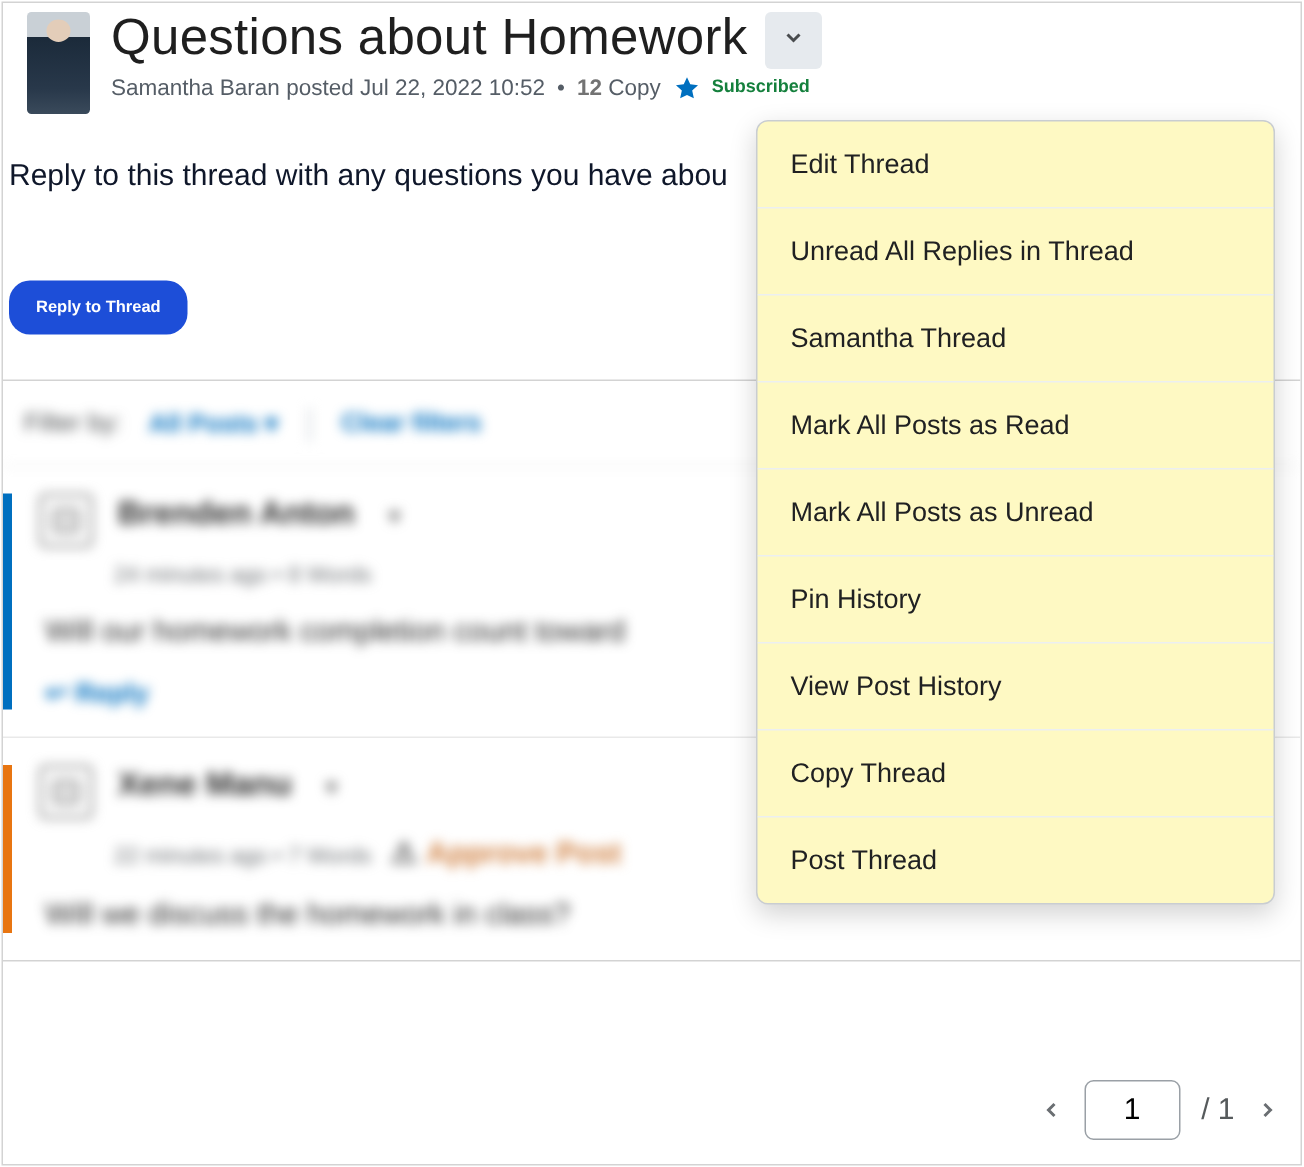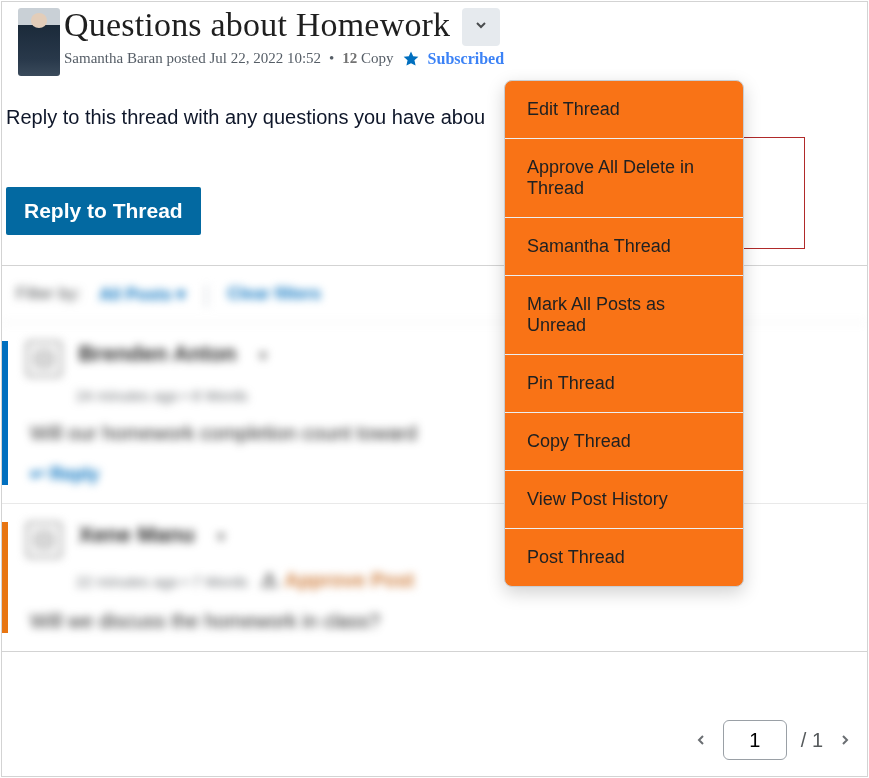--- a/index.html
+++ b/index.html
@@ -33,21 +33,21 @@
     margin-top: 4px;
     background: linear-gradient(180deg,#c9d0d6 0%, #c9d0d6 25%, #1b2a3a 25%, #28384a 75%, #3a4a5b 100%);
     border-radius: 3px;
     position: relative;
   }
   .avatar::after{
     content:"";
     position:absolute; top:8%; left:30%; width:40%; height:22%;
     background:#e3cdb9; border-radius:50%;
   }
-  .header-text { margin-left: 4px; font-family: Liberation Serif, serif; }
+  .header-text { margin-left: 14px; }
   .title-row { display:flex; align-items:center; gap:12px; }
   .thread-title {
     font-size: 34px;
     font-weight: 400;
     margin: 0;
     color:#1f1f1f;
     letter-spacing:0.2px;
   }
   .chevron-btn {
     width:38px; height:38px;
@@ -59,36 +59,36 @@
   }
   .chevron-btn svg { width:16px; height:16px; }
   .meta-row {
     display:flex; align-items:flex-start; gap:8px;
     font-size:15px;
     color:#555d66;
     margin-top:4px;
   }
   .meta-row .bold { font-weight:700; color:#737373;}
   .star-icon svg { width:18px; height:18px; }
-  .subscribed { color:#3b82f6; font-weight:600; font-size:16px; }
+  .subscribed { color:#15803d; font-weight:600; font-size:12px; }
 
   .thread-body {
     padding: 30px 0 0 4px;
     font-size:20px;
     color:#0f172a;
   }
 
   .reply-btn {
     margin: 58px 0 0 4px;
-    background:#0369a1;
+    background:#1d4ed8;
     color:#fff;
     border:none;
-    border-radius:2px;
+    border-radius:14px;
     padding:12px 18px;
-    font-size:21px;
+    font-size:11px;
     font-weight:700;
     cursor:pointer;
   }
 
   .list-panel {
     border-top:1px solid #d3d3d3;
     border-bottom:1px solid #d3d3d3;
     margin-top:30px;
   }
   .filter-bar {
@@ -130,22 +130,22 @@
   .reply-meta { margin:10px 0 0 50px; color:#6a6e72; font-size:15px;}
   .reply-text { margin:18px 0 0 4px; font-size:20px; color:#2b2b2b;}
   .reply-action { margin:18px 0 0 4px; font-size:18px; color:#006fbf; font-weight:700;}
   .approve-post { color:#d08142; font-weight:700; font-size:20px;}
   .approve-post .warn { color:#555; margin-right:6px;}
 
   
   .menu {
     position:absolute;
     top:78px; left:502px;
-    width:240px;
-    background:#f97316;
+    width:346px;
+    background:#fef9c3;
     border:1px solid #c9cdd1;
     border-radius:8px;
     box-shadow:0 6px 18px rgba(0,0,0,0.18);
     overflow:hidden;
     z-index:50;
   }
   .menu-item {
     padding:18px 22px;
     font-size:18px;
     color:#202122;
@@ -257,26 +257,27 @@
           &nbsp;&nbsp;<span class="approve-post"><span class="warn">⚠</span><span>Approve Post</span></span>
         </div>
         <div class="reply-text">Will we discuss the homework in class?</div>
       </div>
     </div>
   </div>
 
   
   <div class="menu">
     <div class="menu-item">Edit Thread</div>
-    <div class="menu-item">Approve All Delete in Thread</div>
+    <div class="menu-item">Unread All Replies in Thread</div>
     <div class="menu-item">Samantha Thread</div>
+    <div class="menu-item">Mark All Posts as Read</div>
     <div class="menu-item">Mark All Posts as Unread</div>
-    <div class="menu-item">Pin Thread</div>
+    <div class="menu-item">Pin History</div>
+    <div class="menu-item">View Post History</div>
     <div class="menu-item">Copy Thread</div>
-    <div class="menu-item">View Post History</div>
     <div class="menu-item">Post Thread</div>
   </div>
   <div class="highlight-box" style="top:135px; left:503px; width:300px; height:112px;"></div>
 
   
   <div class="pager">
     <span class="arrow">
       <span>
         <svg viewBox="0 0 24 24" fill="none" stroke="#6a6e72" stroke-width="3">
             <polyline points="15 18 9 12 15 6"></polyline>

